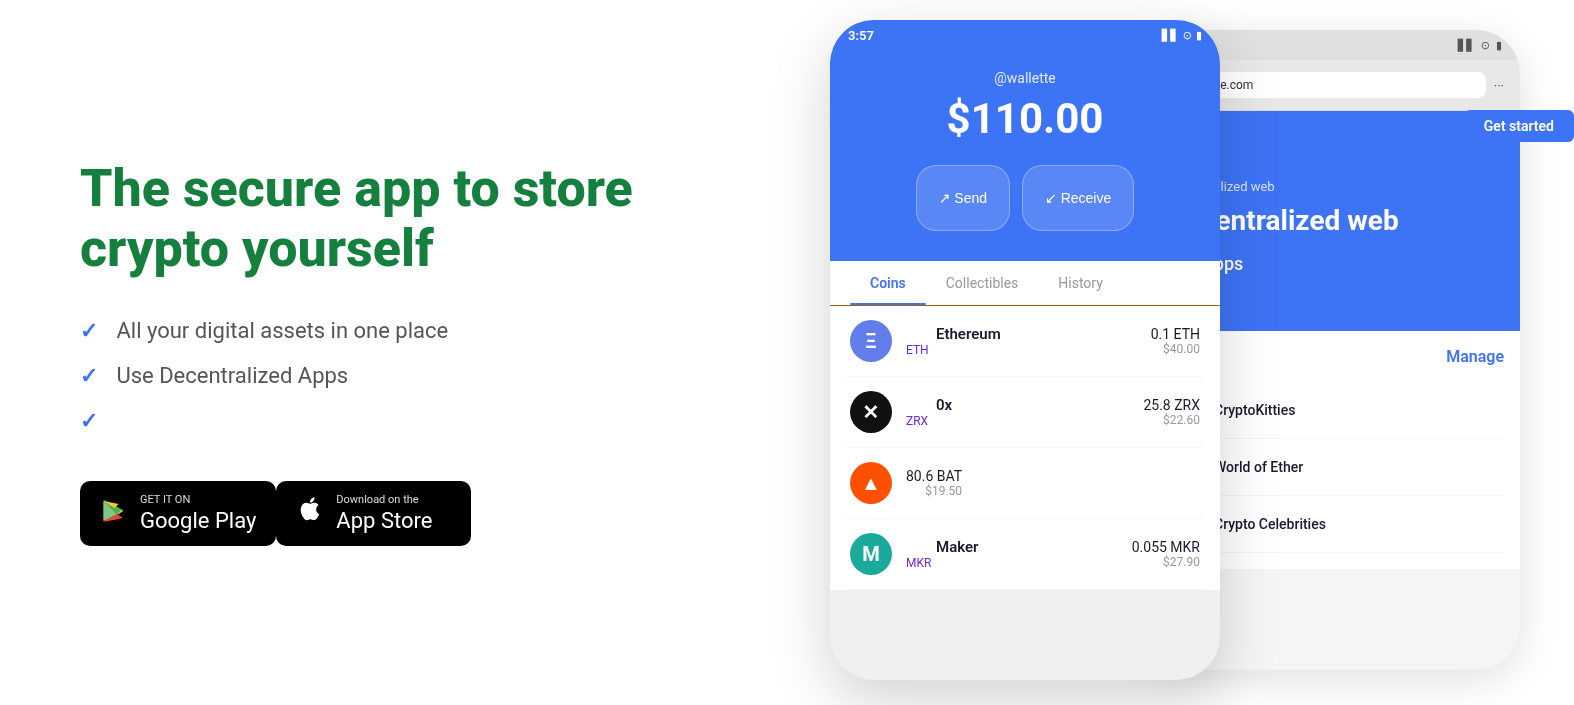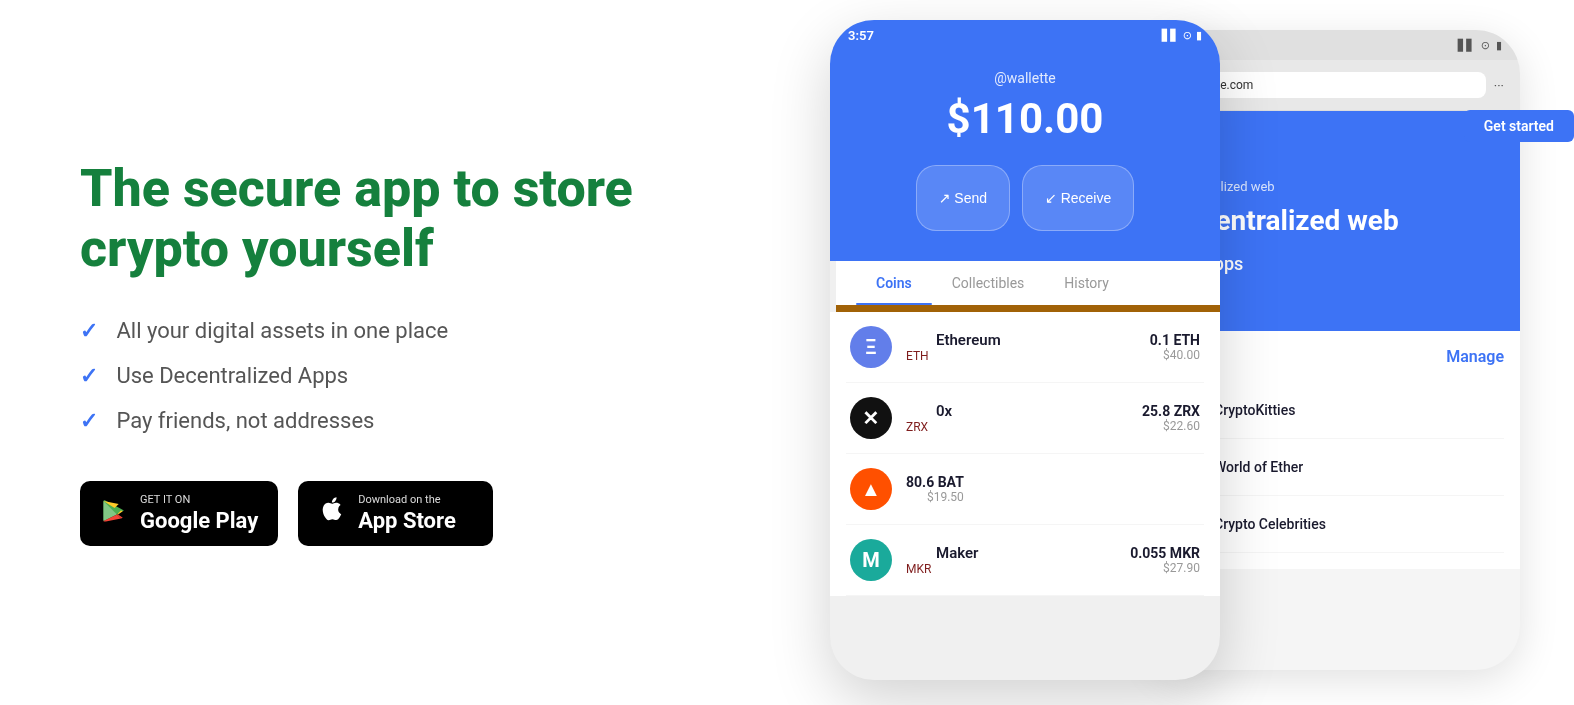--- a/index.html
+++ b/index.html
@@ -45,21 +45,20 @@
       margin-bottom: 20px;
     }
     .checkmark {
       color: #3d73f5;
       font-size: 22px;
       font-weight: bold;
       flex-shrink: 0;
     }
     .store-buttons {
       display: flex;
-      gap: 20px;
     }
     .store-btn {
       display: flex;
       align-items: center;
       gap: 12px;
       background: #000;
       color: #fff;
       border-radius: 10px;
       padding: 10px 20px;
       cursor: pointer;
@@ -76,21 +75,21 @@
       flex-direction: column;
     }
     .store-btn-text .small-text {
       font-size: 11px;
       font-weight: 400;
       opacity: 0.85;
       line-height: 1.3;
     }
     .store-btn-text .big-text {
       font-size: 22px;
-      font-weight: 700;
+      font-weight: 400;
       line-height: 1.2;
       text-align: center;
     }
 
     
     .right-phones {
       flex: 1;
       position: relative;
       height: 705px;
     }
@@ -158,23 +157,22 @@
       padding: 24px 22px;
       font-size: 14px;
       font-weight: 500;
       cursor: pointer;
     }
 
     
     .phone-tabs {
       background: #fff;
       display: flex;
-      border-bottom: 7px solid #a16207;
+      border-bottom: 1px solid #a16207;
       padding: 0 20px;
-      margin-left: 6px;
     }
     .phone-tab {
       padding: 14px 20px;
       font-size: 14px;
       color: #999;
       cursor: pointer;
       position: relative;
     }
     .phone-tab.active {
       color: #3d73f5;
@@ -222,28 +220,28 @@
       flex: 1;
     }
     .coin-name {
       font-size: 15px;
       font-weight: 600;
       color: #1a1a2e;
       margin-left: 30px;
     }
     .coin-symbol {
       font-size: 12px;
-      color: #7f1d1d;
+      color: #6d28d9;
     }
     .coin-value {
       text-align: right;
     }
     .coin-amount {
       font-size: 14px;
-      font-weight: 700;
+      font-weight: 400;
       color: #1a1a2e;
       text-align: center;
     }
     .coin-usd {
       font-size: 12px;
       color: #999;
     }
 
     
     .phone-bg {
@@ -375,21 +373,20 @@
       <li>
         <span class="checkmark">✓</span>
         <span>All your digital assets in one place</span>
       </li>
       <li>
         <span class="checkmark">✓</span>
         <span>Use Decentralized Apps</span>
       </li>
       <li>
         <span class="checkmark">✓</span>
-        <span>Pay friends, not addresses</span>
       </li>
     </ul>
 
     <div class="store-buttons">
       <div class="store-btn">
         <div class="store-btn-icon">
           <svg width="28" height="28" viewBox="0 0 24 24">
             <path d="M3 20.5v-17c0-.83 1-.83 1.5-.5l16 8.5-16 8.5c-.5.33-1.5.33-1.5-.5z" fill="#4CAF50"></path>
             <path d="M3 3.5L14.5 15 3 20.5v-17z" fill="#81C784"></path>
             <path d="M3 20.5L14.5 15 18 18.5l-13 2.5c-.5.1-2 .1-2-.5z" fill="#F44336"></path>

